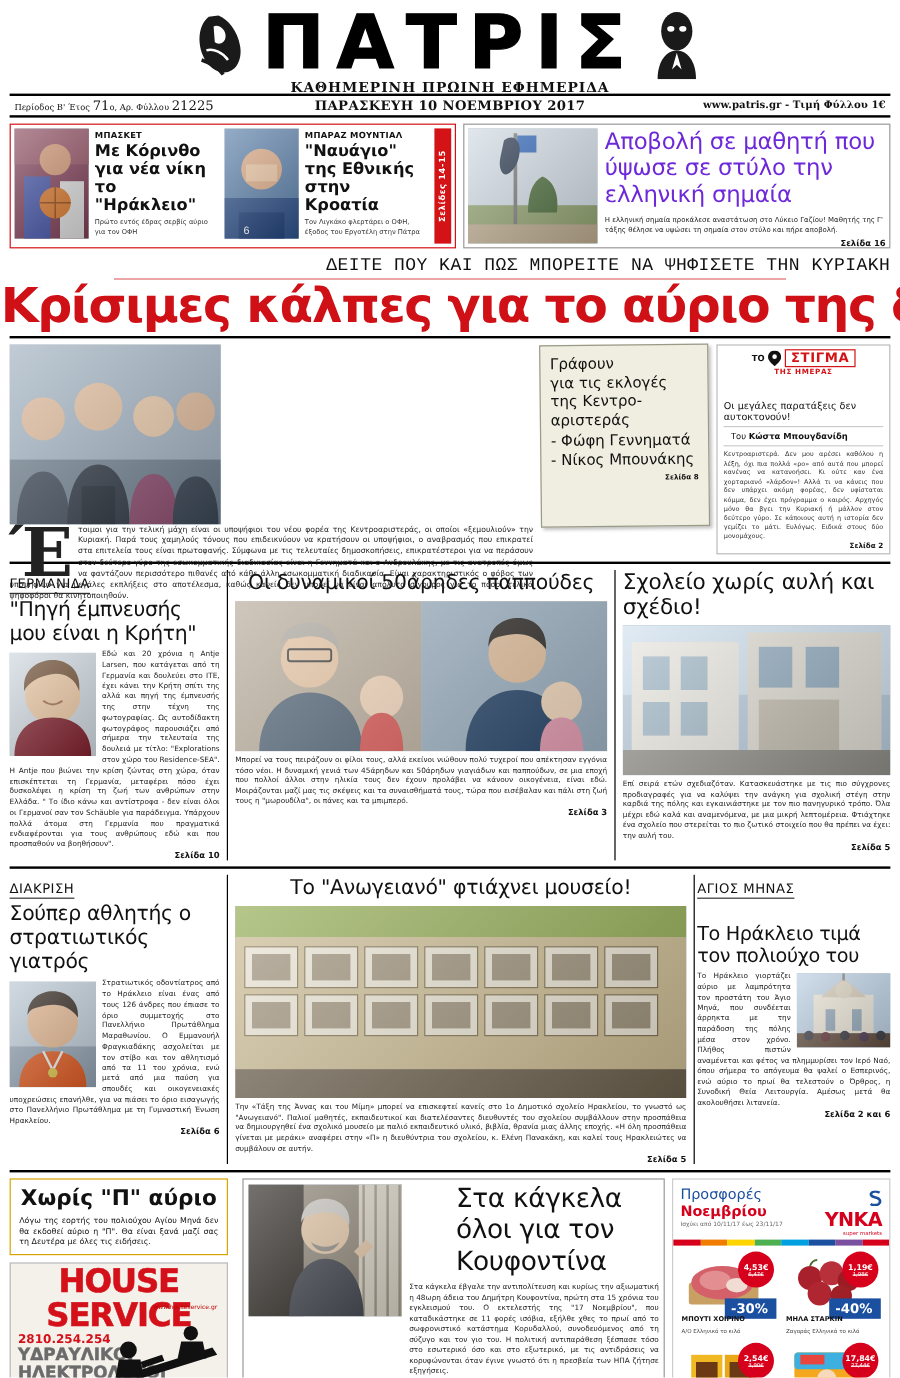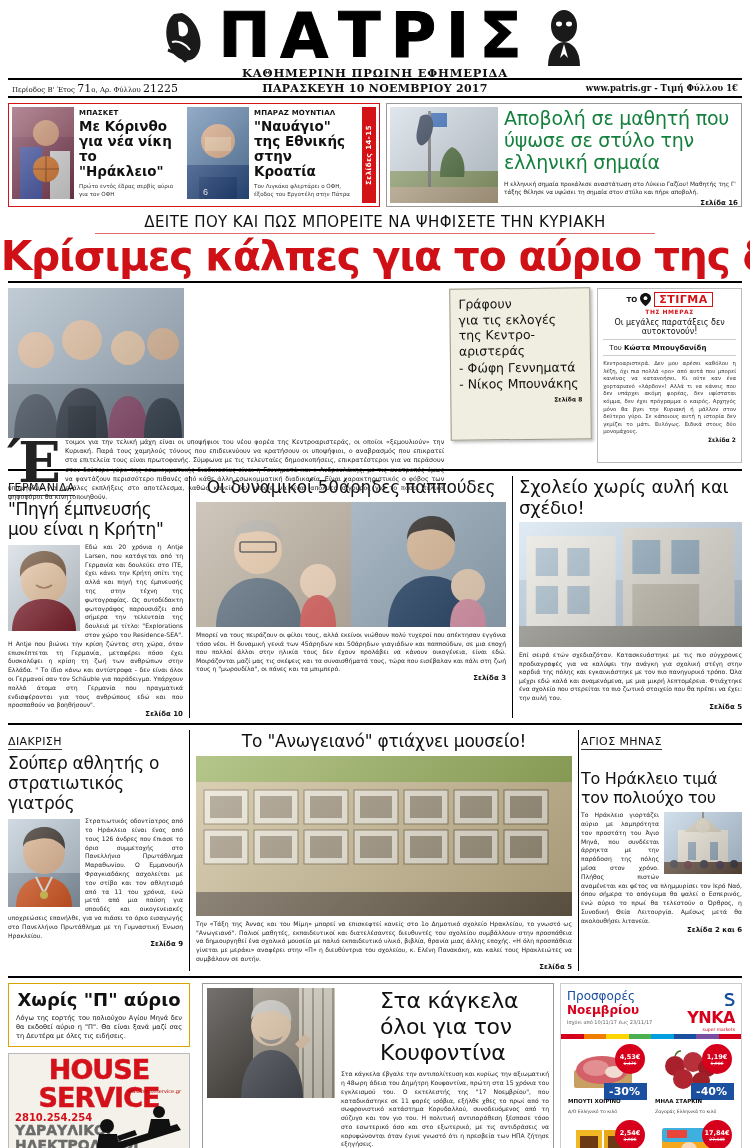--- a/index.html
+++ b/index.html
@@ -66,28 +66,28 @@
   .ts-pages {
     width:14px; background:#d41317; color:#fff;
     display:flex; align-items:center; justify-content:center;
     font-size:7px; font-weight:bold;
     writing-mode:vertical-rl; transform:rotate(180deg);
     letter-spacing:0.5px;
   }
   .teaser-flag { flex:1; border:1px solid #999; display:flex; padding:3px; gap:6px; }
   .tf-photo { width:108px; height:96px; flex:none; }
   .tf-txt { flex:1; }
-  .tf-head { font-size:19px; line-height:22px; color:#15803d; letter-spacing:-0.2px; }
+  .tf-head { font-size:19px; line-height:22px; color:#6d28d9; letter-spacing:-0.2px; }
   .tf-sub { font-size:5.8px; line-height:8px; margin-top:7px; color:#222; }
   .tf-page { font-size:7px; font-weight:bold; text-align:right; margin-top:3px; }
 
   
   .lead-kicker {
-    text-align:center; font-size:15px; letter-spacing:0.4px;
-    padding-bottom:2px; color:#111;
+    text-align:right; font-size:15px; letter-spacing:0.4px;
+    padding-bottom:2px; color:#111;font-family:Liberation Mono, monospace;
   }
   .lead-kicker-rule { border-bottom:1.5px solid #e06b6e; width:560px; margin:0 auto 1px; }
   .lead-headline {
     text-align:center;
     font-size:40px;
     font-weight:bold;
     color:#cf1016;
     line-height:42px;
     letter-spacing:-1.2px;
     white-space:nowrap;
@@ -118,21 +118,21 @@
   .notebox-page { font-size:6px; font-weight:bold; text-align:right; margin-top:4px; }
 
   .stigma { width:146px; border:1px solid #bbb; padding:3px 5px 4px; }
   .stigma-top { display:flex; align-items:center; gap:3px; justify-content:center; }
   .stigma-to { font-size:7px; font-weight:bold; }
   .stigma-box {
     border:1.5px solid #d41317; color:#d41317; font-weight:bold;
     font-size:11px; padding:0 4px; letter-spacing:0.5px;
   }
   .stigma-sub { text-align:center; font-size:6px; color:#d41317; font-weight:bold; letter-spacing:0.5px; margin-top:1px; }
-  .stigma-q { text-align:center; font-size:8px; margin:3px 0 2px; color:#111; border-bottom:1px solid #ccc; padding-bottom:3px; }
+  .stigma-q { font-size:8px; margin:20px 0 2px; color:#111; border-bottom:1px solid #ccc; padding-bottom:3px; }
   .stigma-by { font-size:7px; padding:2px 0 3px 6px; border-bottom:1px solid #ccc; }
   .stigma-by b { font-weight:bold; }
   .stigma-body { font-size:5.4px; line-height:7.6px; text-align:justify; margin-top:4px; color:#333; }
   .stigma-page { font-size:6px; font-weight:bold; text-align:right; }
 
   
   .band { display:flex; gap:6px; margin-bottom:5px; }
   .col-left { width:182px; flex:none; border-right:1px solid #000; padding-right:6px; }
   .kicker { font-size:11px; letter-spacing:0.4px; border-bottom:1px solid #333; display:inline-block; padding-bottom:1px; margin-bottom:3px; }
   .sec-head { font-size:17px; line-height:20px; color:#111; letter-spacing:-0.3px; }
@@ -444,21 +444,21 @@
             <rect width="72" height="88" fill="#b8c6d2"></rect>
             <rect y="54" width="72" height="34" fill="#8f9fae"></rect>
             <circle cx="36" cy="34" r="21" fill="#dcb08a"></circle>
             <path d="M15 28 C15 14 26 8 36 8 C48 8 58 16 57 30 C50 20 40 18 30 20 C22 22 17 22 15 28 Z" fill="#2b2119"></path>
             <path d="M8 88 C8 68 20 58 36 58 C52 58 64 68 64 88 Z" fill="#d9571f"></path>
             <path d="M28 58 L36 74 L44 58" stroke="#e8e8e8" stroke-width="2" fill="none"></path>
             <circle cx="36" cy="76" r="4" fill="#d8c14a"></circle>
           </svg>
         </div>
         <div class="body-sm">Στρατιωτικός οδοντίατρος από το Ηράκλειο είναι ένας από τους 126 άνδρες που έπιασε το όριο συμμετοχής στο Πανελλήνιο Πρωτάθλημα Μαραθωνίου. Ο Εμμανουήλ Φραγκιαδάκης ασχολείται με τον στίβο και τον αθλητισμό από τα 11 του χρόνια, ενώ μετά από μια παύση για σπουδές και οικογενειακές υποχρεώσεις επανήλθε, για να πιάσει το όριο εισαγωγής στο Πανελλήνιο Πρωτάθλημα με τη Γυμναστική Ένωση Ηρακλείου.</div>
-        <div class="page-ref">Σελίδα 9</div>
+        <div class="page-ref">Σελίδα 6</div>
       </div>
     </div>
 
     <div class="mid-col" style="width:376px;">
       <div class="hl-center">Το "Ανωγειανό" φτιάχνει μουσείο!</div>
       <div class="ph museum-photo">
         <svg viewBox="0 0 376 160" width="100%" height="160" preserveAspectRatio="none">
           <rect width="376" height="160" fill="#cbbfa8"></rect>
           <rect x="0" y="0" width="376" height="26" fill="#8fa84e"></rect>
           <rect x="0" y="26" width="376" height="110" fill="#c9b98f"></rect>

